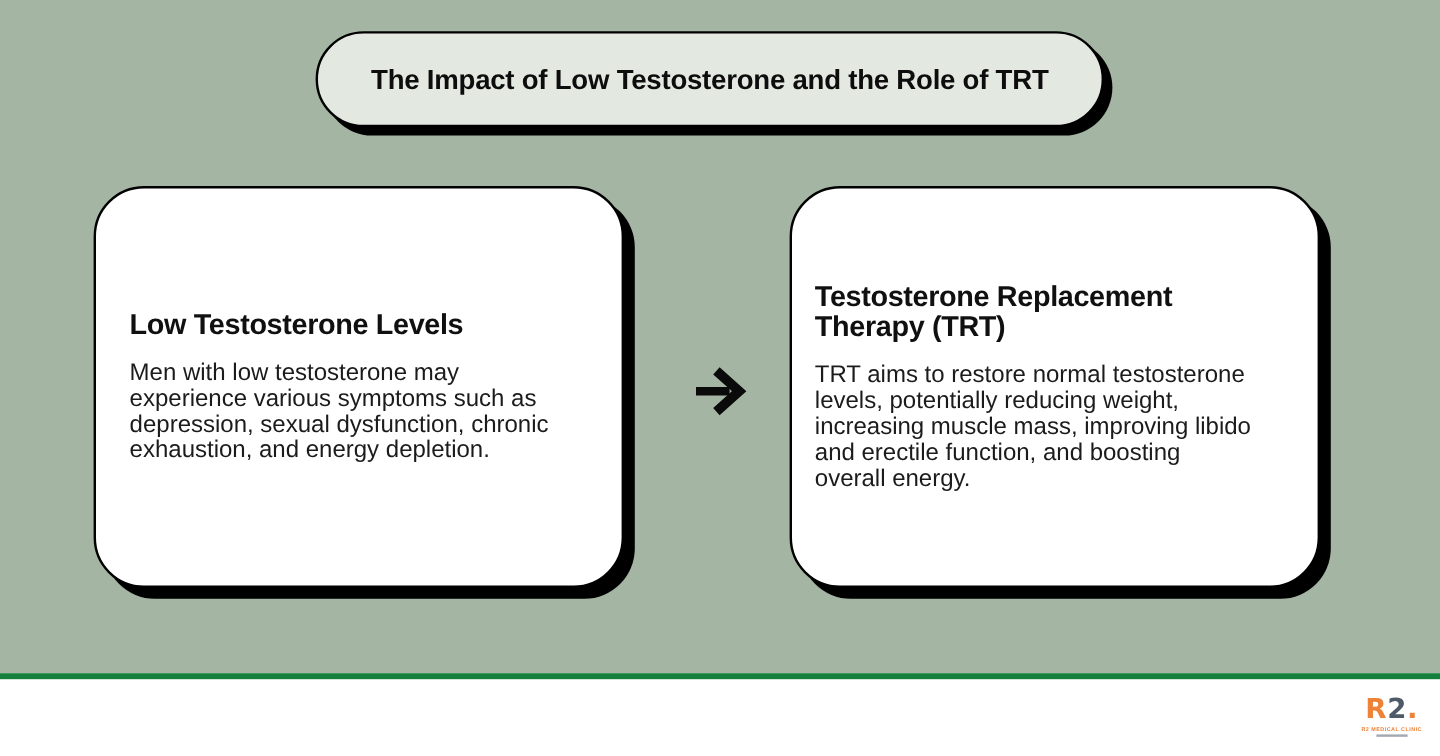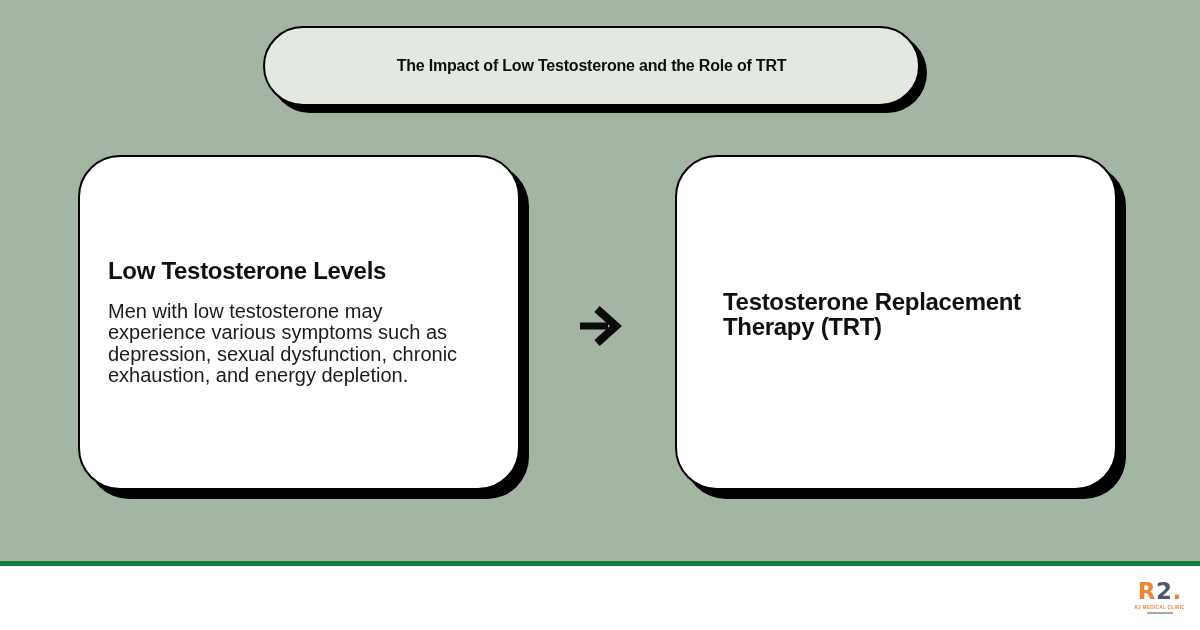--- a/index.html
+++ b/index.html
@@ -27,21 +27,21 @@
     border: 2.5px solid #000;
     border-radius: 41px;
     box-shadow: 7px 7px 0 #000;
     display: flex;
     align-items: center;
     justify-content: center;
   }
   .title-pill h1 {
     margin: 0;
     max-width: 580px;
-    font-size: 16px;
+    font-size: 23px;
     font-weight: 700;
     line-height: 1.32;
     color: #0d0d0d;
     text-align: center;
     letter-spacing: -0.2px;
   }
   
   .card {
     position: absolute;
     top: 155px;
@@ -51,21 +51,21 @@
     background: #ffffff;
     border: 2.5px solid #000;
     border-radius: 42px;
     box-shadow: 9px 9px 0 #000;
     display: flex;
     flex-direction: column;
     justify-content: center;
     padding: 0 26px 0 22px;
   }
   .card-left  { left: 78px; padding-left: 28px;  }
-  .card-right { left: 675px; padding-left: 46px; }
+  .card-right { left: 658px; padding-left: 19px; }
   .card h2 {
     margin: 0 0 17px 0;
     font-size: 24px;
     font-weight: 700;
     line-height: 1.06;
     color: #101010;
     letter-spacing: -0.3px;
     max-width: 380px;
   }
   .card p {
@@ -145,20 +145,21 @@
 
   <div class="arrow">
     <svg width="46" height="44" viewBox="0 0 46 44" aria-hidden="true">
       <path d="M3 22 H31" stroke="#0a0a0a" stroke-width="7" fill="none"></path>
       <path d="M20 5 L39 22 L20 39" stroke="#0a0a0a" stroke-width="8" fill="none"></path>
     </svg>
   </div>
 
   <div class="card card-right">
     <h2>Testosterone Replacement Therapy (TRT)</h2>
+    <p>TRT aims to restore normal testosterone levels, potentially reducing weight, increasing muscle mass, improving libido and erectile function, and boosting overall energy.</p>
   </div>
 
   <div class="footer">
     <div class="logo">
       <div class="logo-mark">
         <span class="logo-r">R</span><span class="logo-2">2</span><span class="logo-dot">.</span>
       </div>
       <div class="logo-tagline">R2 MEDICAL CLINIC</div>
       <div class="logo-subline"></div>
     </div>

